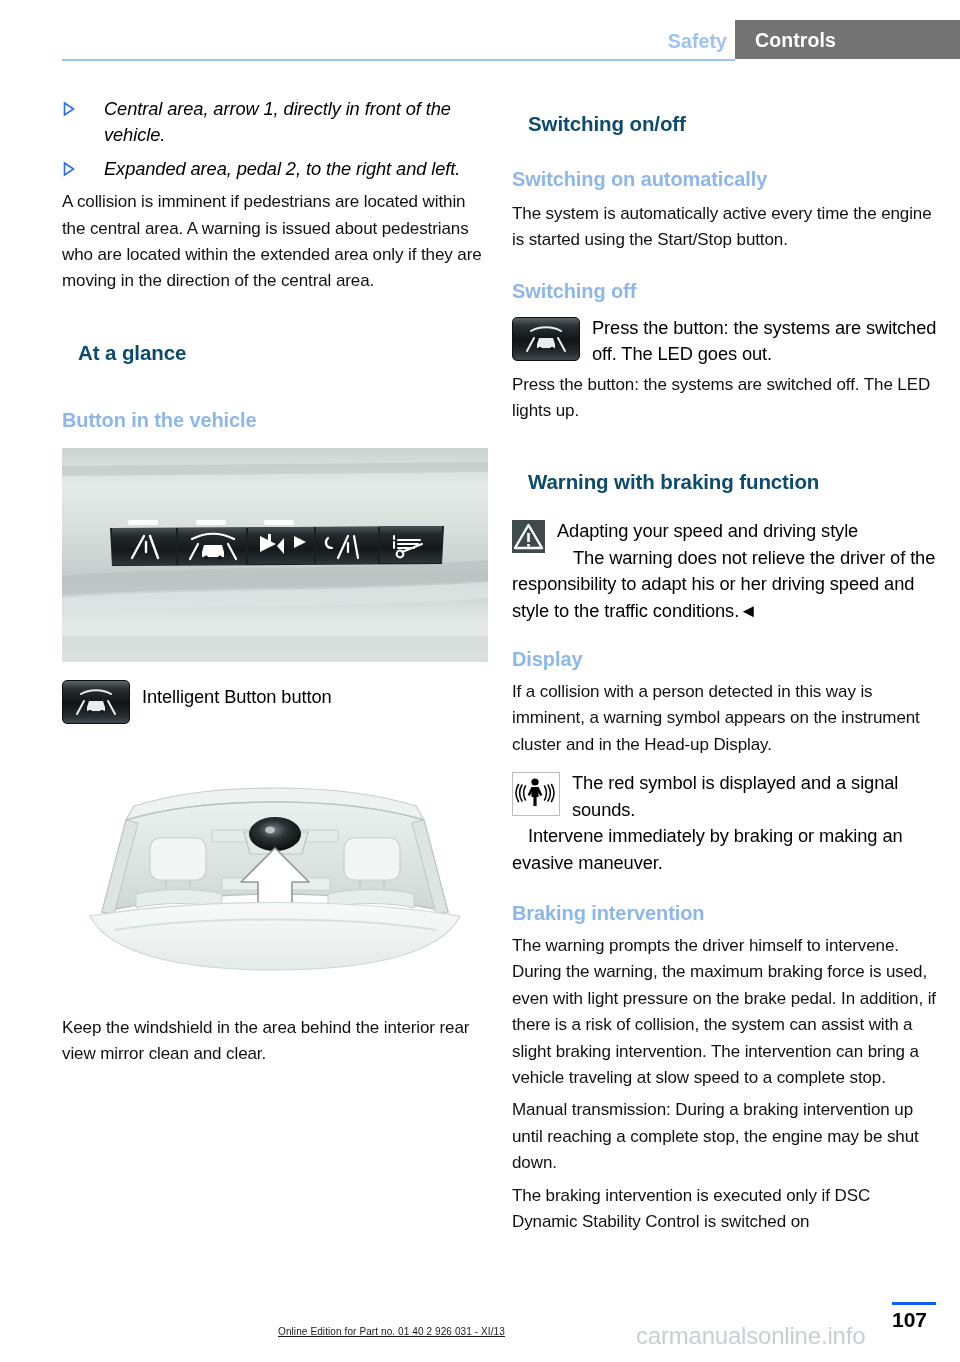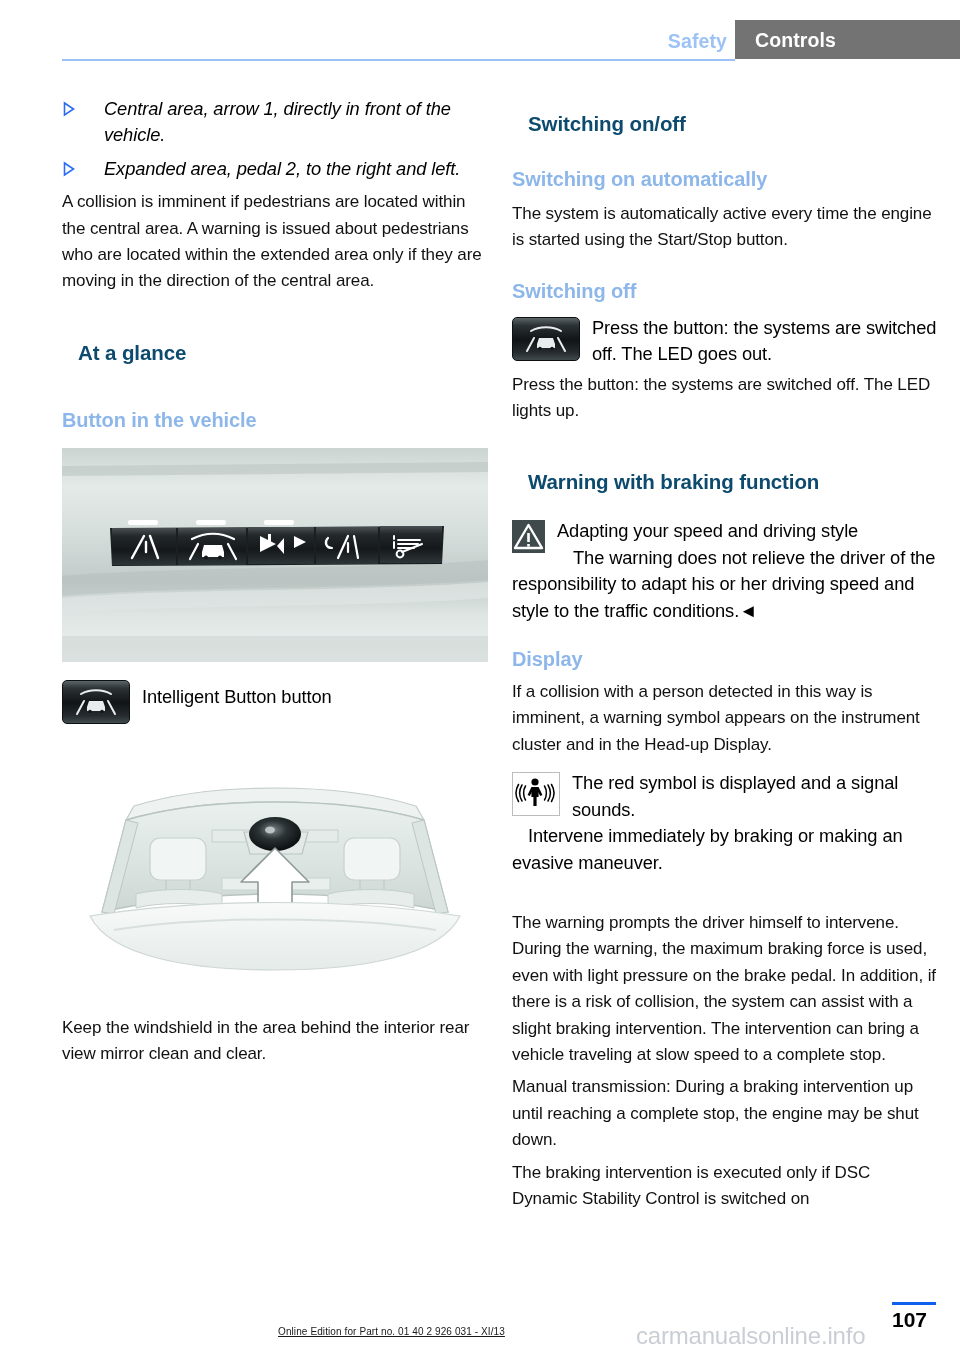--- a/index.html
+++ b/index.html
@@ -508,20 +508,21 @@
             <path d="M38.5 11.5 C41.8 17 41.8 23 38.5 28.5"></path>
           </g>
         </svg>
       </div>
     </div>
     <div class="icon-text">The red symbol is displayed and a signal sounds.</div>
     <div class="icon-text" style="text-indent:16px">Intervene immediately by braking or making an evasive maneuver.</div>
   </div>
 
   <div class="sp-h-sub-before" style="height:26px"></div>
+  <h2 class="h-sub">Braking intervention</h2>
   <div class="sp-h-sub-after" style="height:8px"></div>
   <p class="body">The warning prompts the driver himself to intervene. During the warning, the maximum braking force is used, even with light pressure on the brake pedal. In addition, if there is a risk of collision, the system can assist with a slight braking intervention. The intervention can bring a vehicle traveling at slow speed to a complete stop.</p>
   <div class="sp-para" style="height:6px"></div>
   <p class="body">Manual transmission: During a braking intervention up until reaching a complete stop, the engine may be shut down.</p>
   <div class="sp-para" style="height:6px"></div>
   <p class="body">The braking intervention is executed only if DSC Dynamic Stability Control is switched on</p>
 </div>
 
 <div class="footer-edition">Online Edition for Part no. 01 40 2 926 031 - XI/13</div>
 <div class="footer-page-rule"></div>

